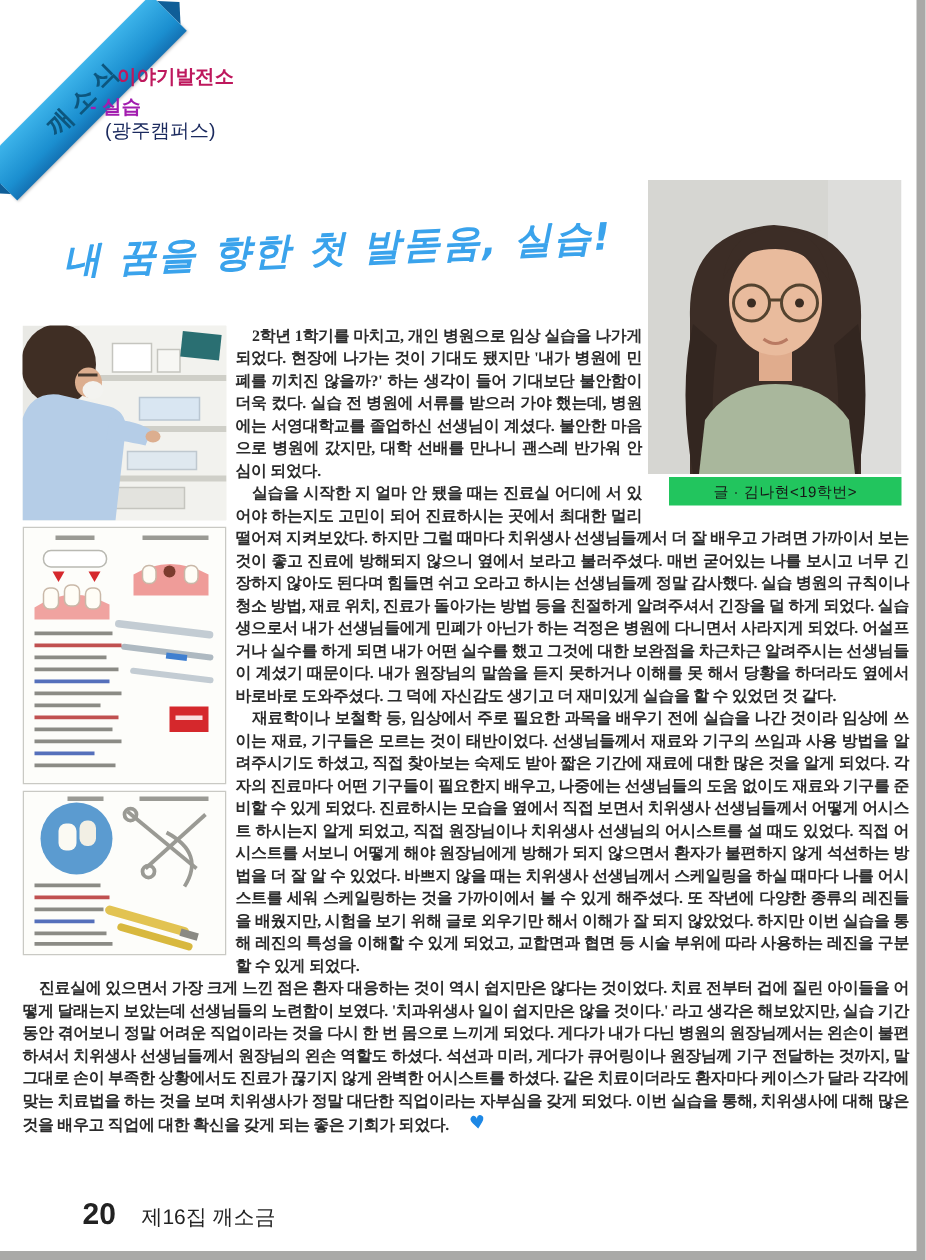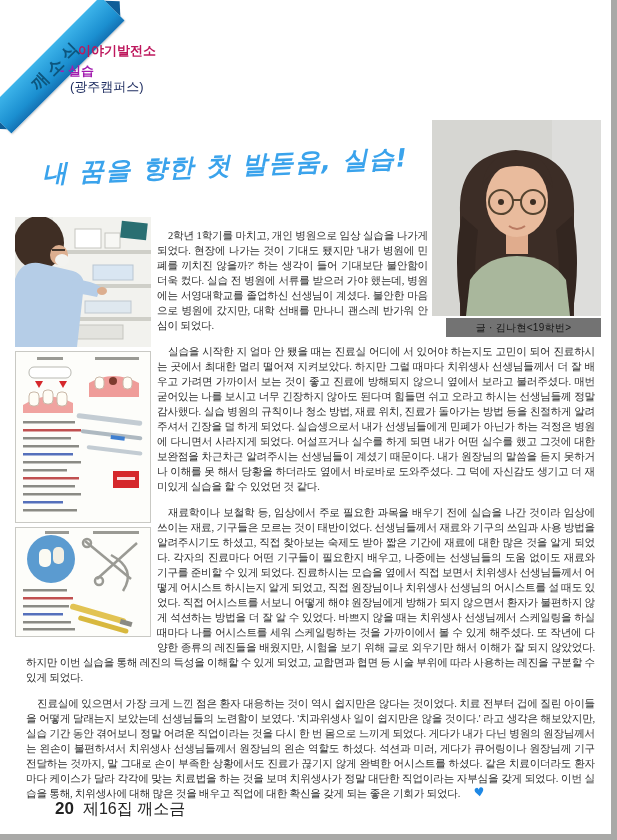--- a/index.html
+++ b/index.html
@@ -50,49 +50,49 @@
     font-family:"DejaVu Sans","Liberation Sans",sans-serif;
     font-style:italic;font-weight:bold;
     font-size:25px;letter-spacing:1.5px;color:#3aa3ec;
     transform:rotate(-2.5deg);
     white-space:nowrap;
   }
   
   .portrait{position:absolute;left:432px;top:120px;width:169px;height:196px;overflow:hidden;}
   .byline{
     position:absolute;left:446px;top:318px;width:155px;height:19px;
-    background:#737373;
+    background:#22c55e;
     font-family:"Liberation Sans","DejaVu Sans",sans-serif;
     font-size:10px;color:#161616;
     display:flex;align-items:center;justify-content:center;
     letter-spacing:.3px;
   }
   
   .article{
     position:absolute;left:15px;top:217px;width:591px;
     font-size:10.6px;line-height:15px;color:#2b2b2b;
     text-align:justify;letter-spacing:-.2px;
     word-break:break-all;
   }
-  .article p{margin:11px;text-indent:11px;}
+  .article p{margin:0;text-indent:11px;font-weight:bold;}
   .figs{float:left;width:142px;}
   .fig{width:136px;display:block;margin:0 0 4px 0;}
   .portrait-spacer{float:right;width:178px;height:124px;}
   .heart{
     color:#1e88e5;font-size:12px;
     font-family:"DejaVu Sans",sans-serif;
     display:inline-block;transform:rotate(-8deg);
   }
   
   .footer{
     position:absolute;left:55px;top:799px;
     font-family:"Liberation Sans","DejaVu Sans",sans-serif;color:#222;
   }
-  .footer .num{font-size:17px;font-weight:bold;}
-  .footer .ed{font-size:16px;margin-left:9px;}
+  .footer .num{font-size:20px;font-weight:bold;}
+  .footer .ed{font-size:14px;margin-left:17px;}
 </style>
 </head>
 <body>
 
 <div class="page">
 
   <div class="badge">
     <div class="ribbon">
       <span class="ribbon-text">깨소식</span>
     </div>

